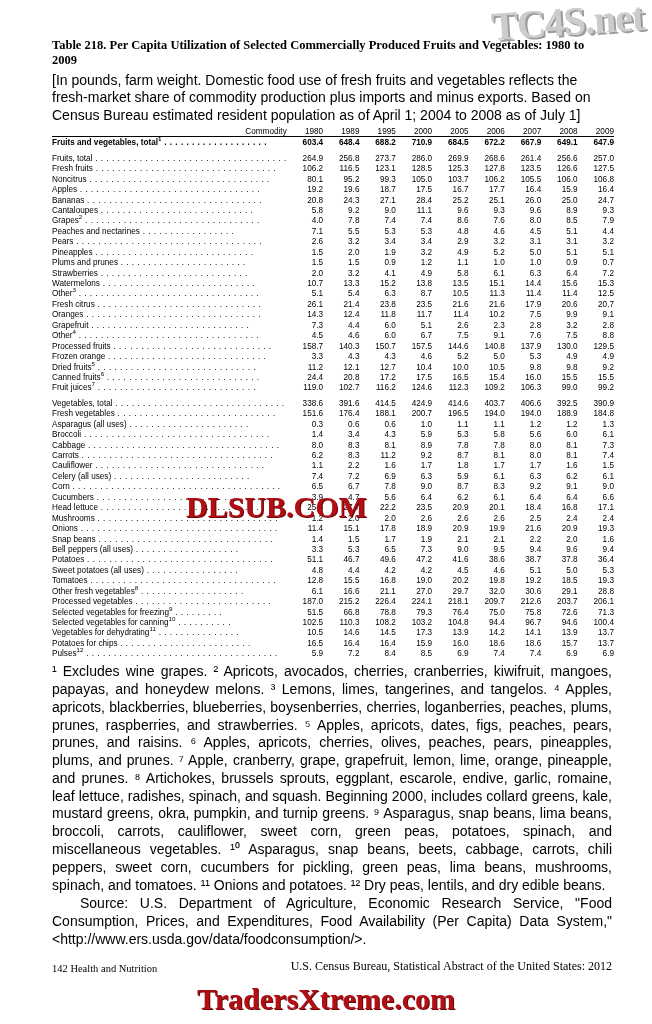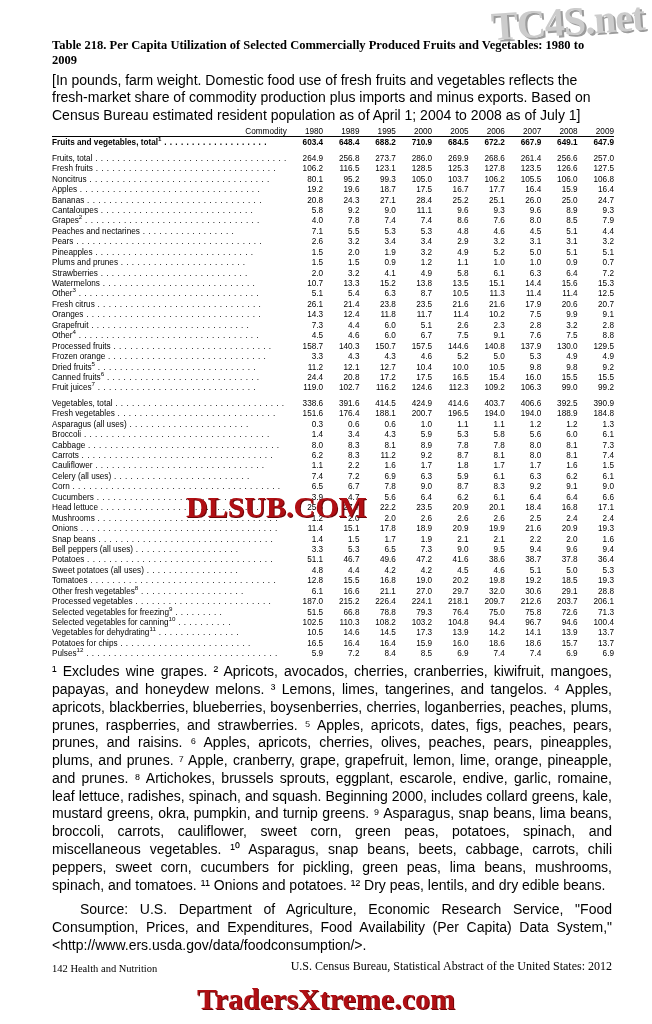--- a/index.html
+++ b/index.html
@@ -99,21 +99,21 @@
   .dots { letter-spacing:0.5px; }
   sup { font-size:6.2px; vertical-align:super; line-height:0; }
   
   .footnotes {
     font-size:14px;
     line-height:1.27;
     margin-top:5px;
     max-width:564px;
     text-align:justify;
   }
-  .footnotes .src { margin-top:7px; text-indent:28px; }
+  .footnotes .src { margin-top:1px; text-indent:28px; }
   
   .pagefoot {
     position:absolute;
     left:52px; bottom:50px;
     font-size:10.5px;
     font-family:"Liberation Serif", serif;
   }
   .srcfoot {
     position:absolute;
     right:40px; bottom:50px;

